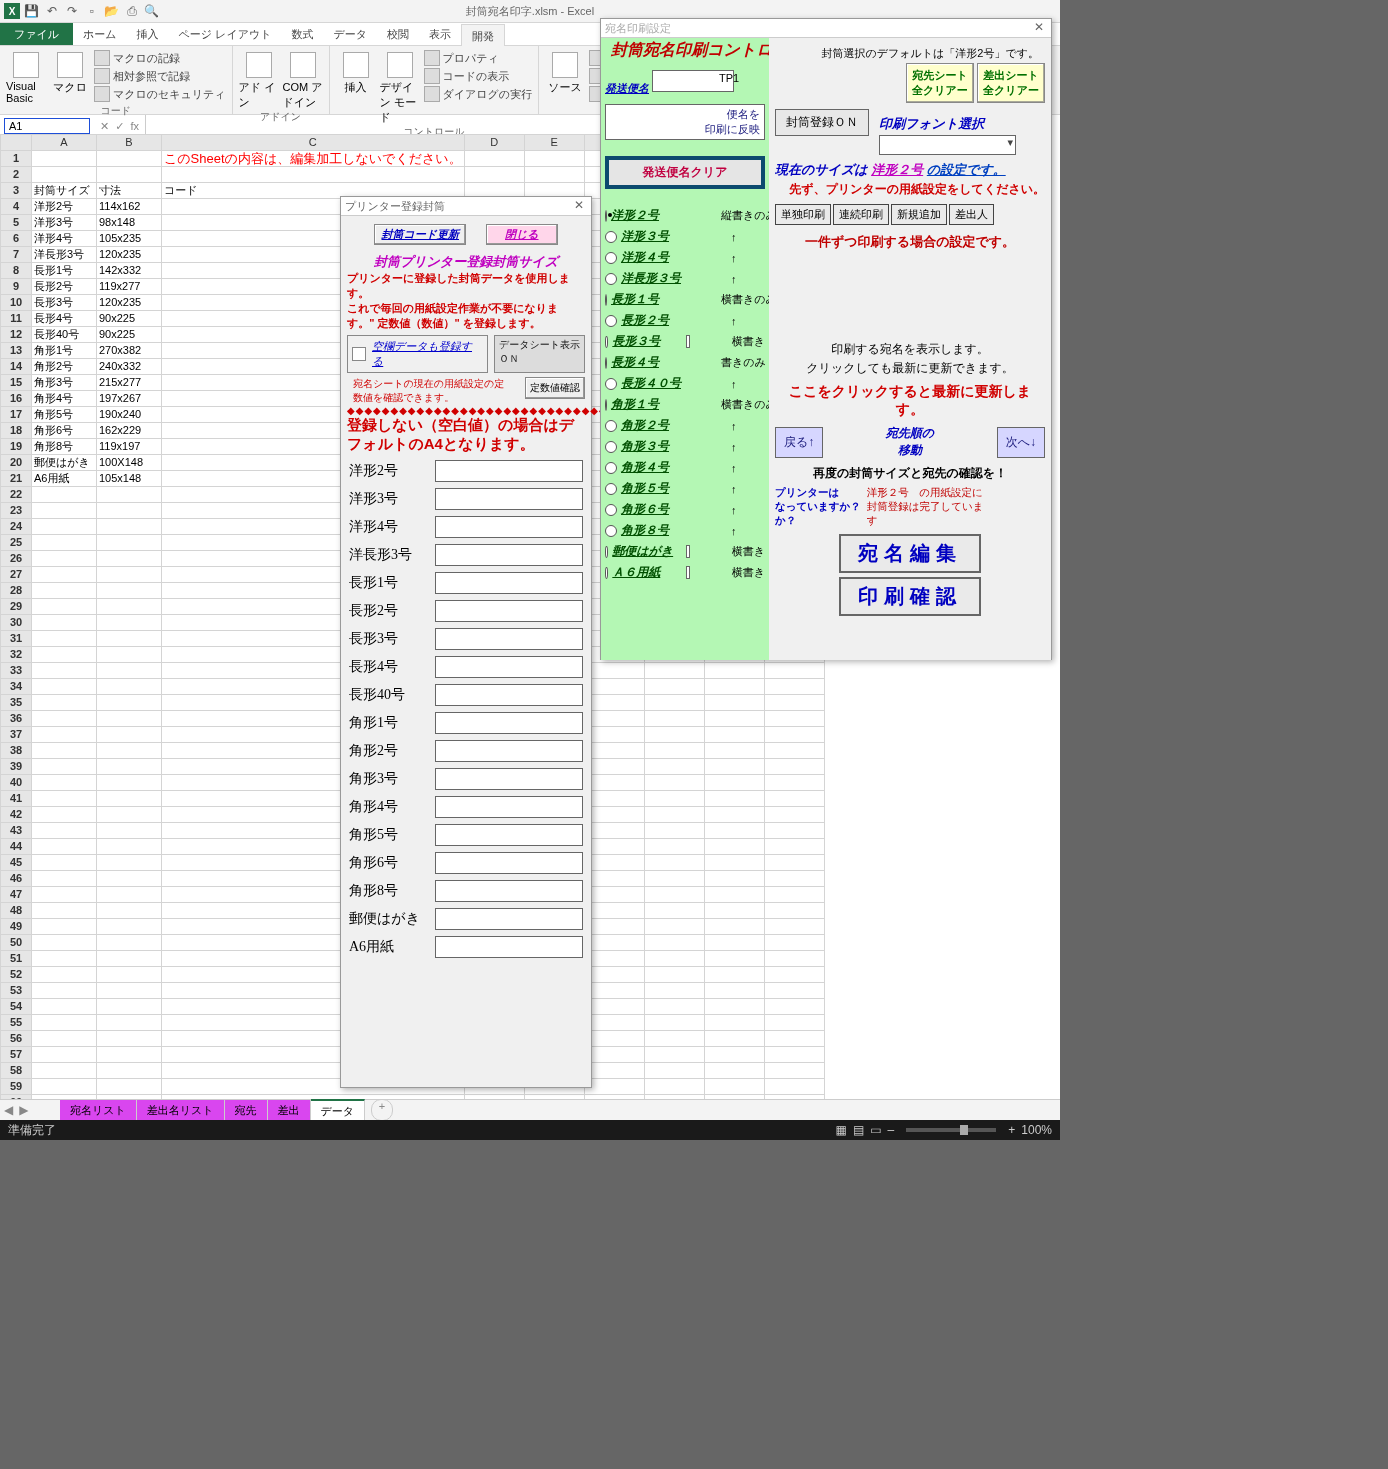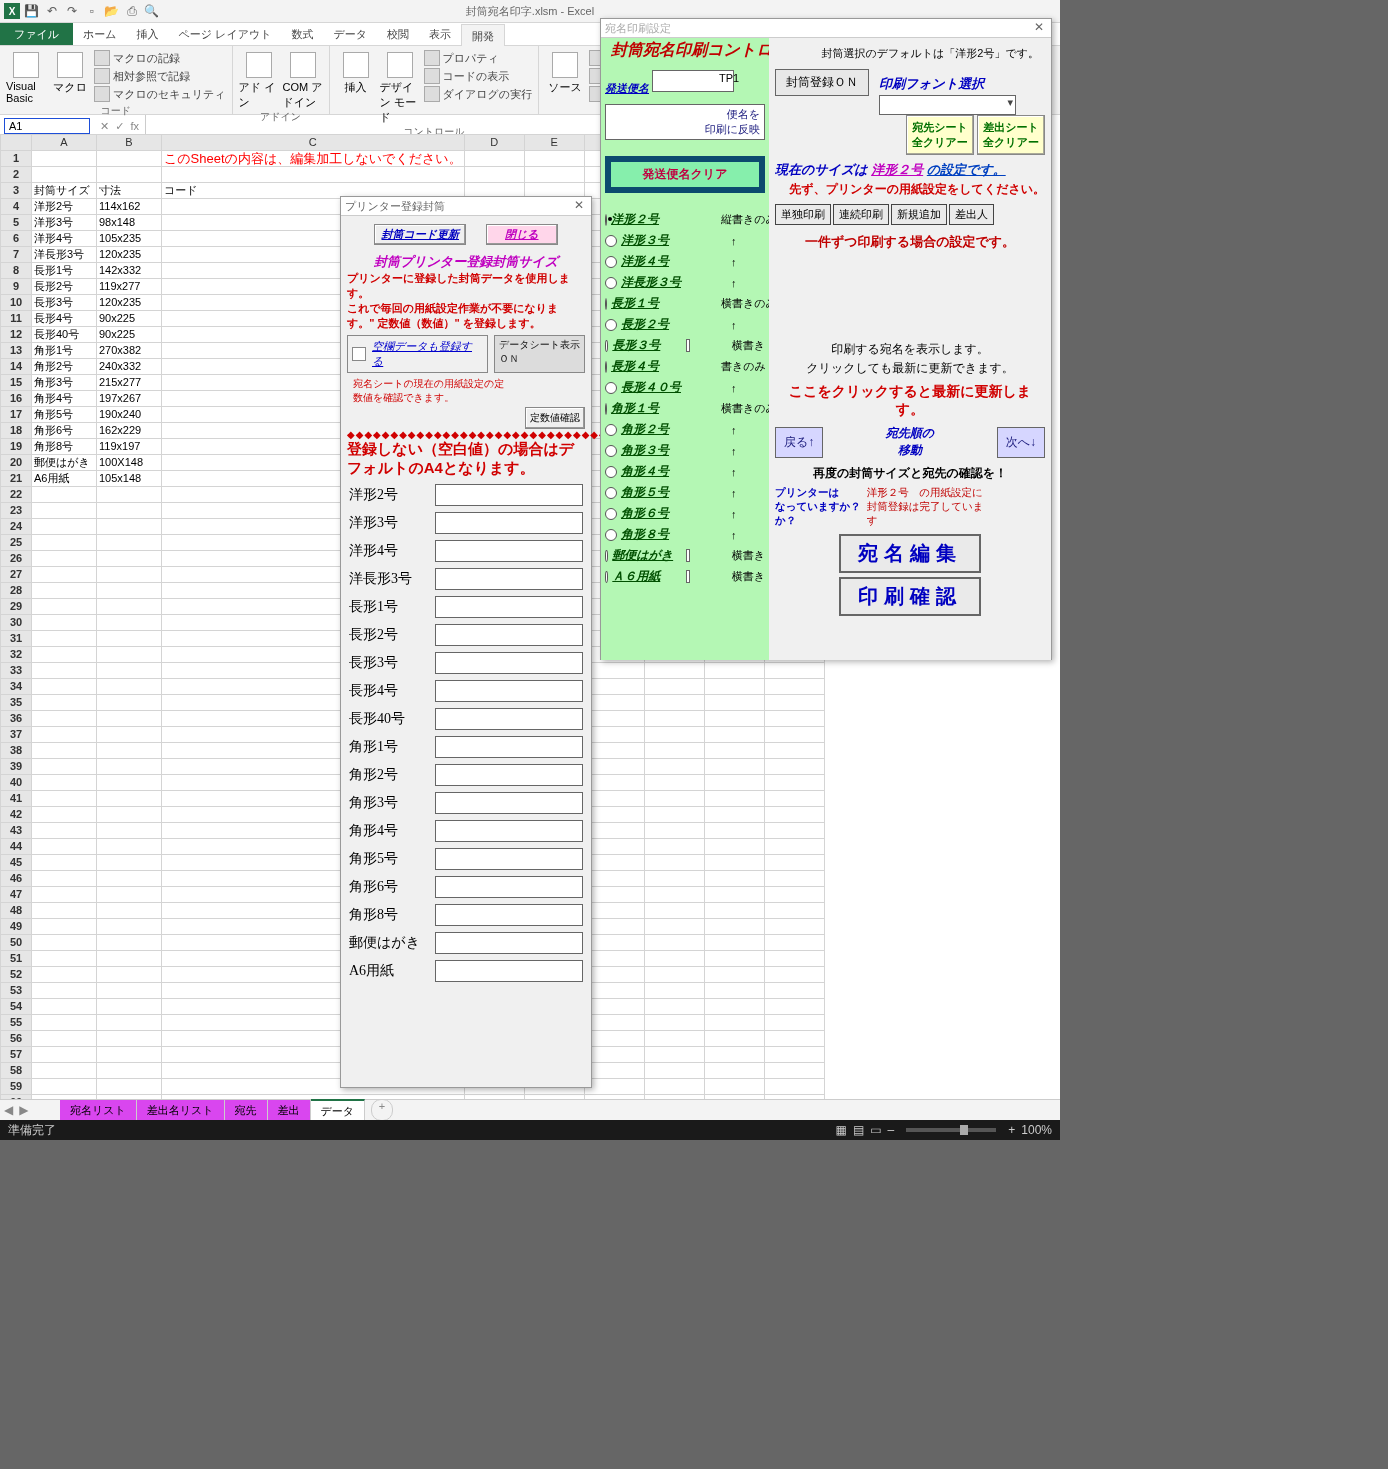--- a/index.html
+++ b/index.html
@@ -72,21 +72,21 @@
   
   #dlg2{left:600px;top:18px;width:450px;height:640px;}
   #dlg2 .bar{height:18px;background:#fff;display:flex;align-items:center;justify-content:space-between;padding:0 4px;border-bottom:1px solid #ccc;color:#aaa;}
   #dlg2 .body{display:flex;height:calc(100% - 18px);}
 
   #dlg2 .left{width:160px;background:#b4f7b4;padding:6px 4px;position:relative;}
   #dlg2 .ctl-title{color:#c00000;font-style:italic;font-weight:bold;font-size:16px;padding:2px 6px 6px;}
   #dlg2 .left .lbl-u{color:#0000c0;font-style:italic;text-decoration:underline;font-weight:bold;}
   #dlg2 .left .txtbox{width:80px;height:20px;}
   #dlg2 .left .lilac{background:#ffffff;border:1px solid #666;padding:2px 4px;text-align:right;color:#202080;font-size:11px;display:block;margin:8px 0;}
-  #dlg2 .left .pink{background:#86efac;border:6px solid #0c4a6e;padding:4px 4px;text-align:center;color:#c00040;font-weight:bold;font-size:12px;display:block;margin:16px 0;}
+  #dlg2 .left .pink{background:#e5e5e5;border:4px solid #0c4a6e;padding:4px 4px;text-align:center;color:#c00040;font-weight:bold;font-size:12px;display:block;margin:16px 0;}
   #dlg2 .env-list{margin-top:6px;}
   #dlg2 .env-row{display:flex;align-items:center;gap:4px;padding:2px 0;}
   #dlg2 .env-row .rad{width:10px;height:10px;border:1px solid #555;border-radius:50%;background:#fff;position:relative;}
   #dlg2 .env-row .rad.on::after{content:"";width:4px;height:4px;background:#000;border-radius:50%;position:absolute;left:2px;top:2px;}
   #dlg2 .env-row .nm{flex:0 0 70px;color:#005000;font-weight:bold;font-style:italic;text-decoration:underline;font-size:12px;}
   #dlg2 .env-row .note{font-size:11px;color:#000;white-space:nowrap;margin-left:36px;}
   #dlg2 .env-row .cb{width:11px;height:11px;border:1px solid #666;background:#fff;margin-right:2px;}
   #dlg2 .topright-note{font-size:11px;color:#000;text-align:right;padding:2px 6px 2px;}
 
   #dlg2 .right{flex:1;background:#f0f0f0;padding:6px 6px;position:relative;}
@@ -1040,21 +1040,21 @@
     <div class="chk-row">
       <div class="chk">
           <span class="cb"></span>
           <a>空欄データも登録する</a>
         </div>
       <div class="datasheet-btn">データシート表示
 ＯＮ</div>
     </div>
     <div style="display:flex;gap:6px;align-items:flex-start;padding:0 6px;">
       <div class="small-red" style="flex:1">宛名シートの現在の用紙設定の定数値を確認できます。</div>
-      <span class="btn" style="font-size:10px;padding:3px 4px;margin-top:30px;">定数値確認</span>
+      <span class="btn" style="font-size:10px;padding:3px 4px;">定数値確認</span>
     </div>
     <div class="dotline">◆◆◆◆◆◆◆◆◆◆◆◆◆◆◆◆◆◆◆◆◆◆◆◆◆◆◆◆◆◆◆◆◆◆◆</div>
     <div class="red" style="font-size:15px">登録しない（空白値）の場合はデフォルトのA4となります。</div>
     <div class="list" id="dlg1list">
         <div class="row">
           <span class="name">洋形2号</span>
           <span class="txt val"></span>
         </div>
         <div class="row">
           <span class="name">洋形3号</span>
@@ -1235,32 +1235,32 @@
               <span class="rad"></span>
               <span class="nm">Ａ６用紙</span>
               <span class="cb"></span>
               <span class="note">横書き</span>
             </div>
           </div>
       </div>
 
       <div class="right">
         <div class="topright-note">封筒選択のデフォルトは「洋形2号」です。</div>
+        <div style="text-align:right">
+          <span class="yellow-btn" style="white-space:pre;width:62px">宛先シート
+全クリアー</span>
+          <span class="yellow-btn" style="white-space:pre;width:62px">差出シート
+全クリアー</span>
+        </div>
         <div style="display:flex;gap:10px;align-items:flex-start;margin-top:6px">
           <span class="btn2" style="font-size:12px">封筒登録ＯＮ</span>
           <div style="flex:1">
             <div class="font-lbl">印刷フォント選択</div>
             <div class="combo"></div>
           </div>
-        </div>
-        <div style="text-align:right">
-          <span class="yellow-btn" style="white-space:pre;width:62px">宛先シート
-全クリアー</span>
-          <span class="yellow-btn" style="white-space:pre;width:62px">差出シート
-全クリアー</span>
         </div>
         <div class="size-line">
           <span>現在のサイズは</span>
           <span class="cur">洋形２号</span>
           <span class="set">の設定です。</span>
         </div>
         <div class="warn">先ず、プリンターの用紙設定をしてください。</div>
         <div class="mode-btns">
           <span class="mb">単独印刷</span>
           <span class="mb">連続印刷</span>

